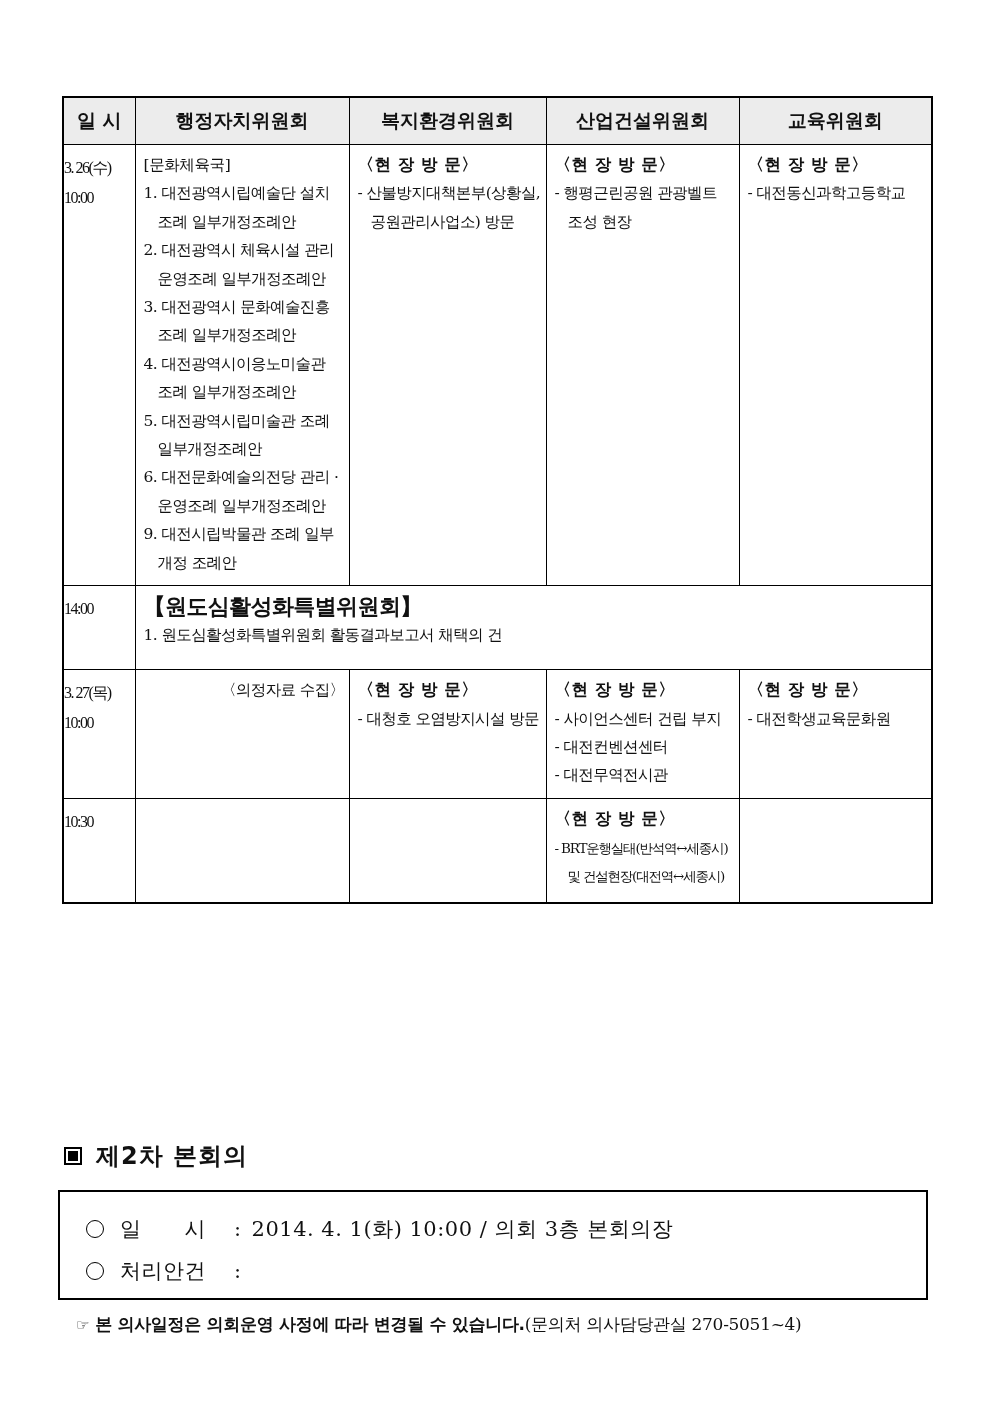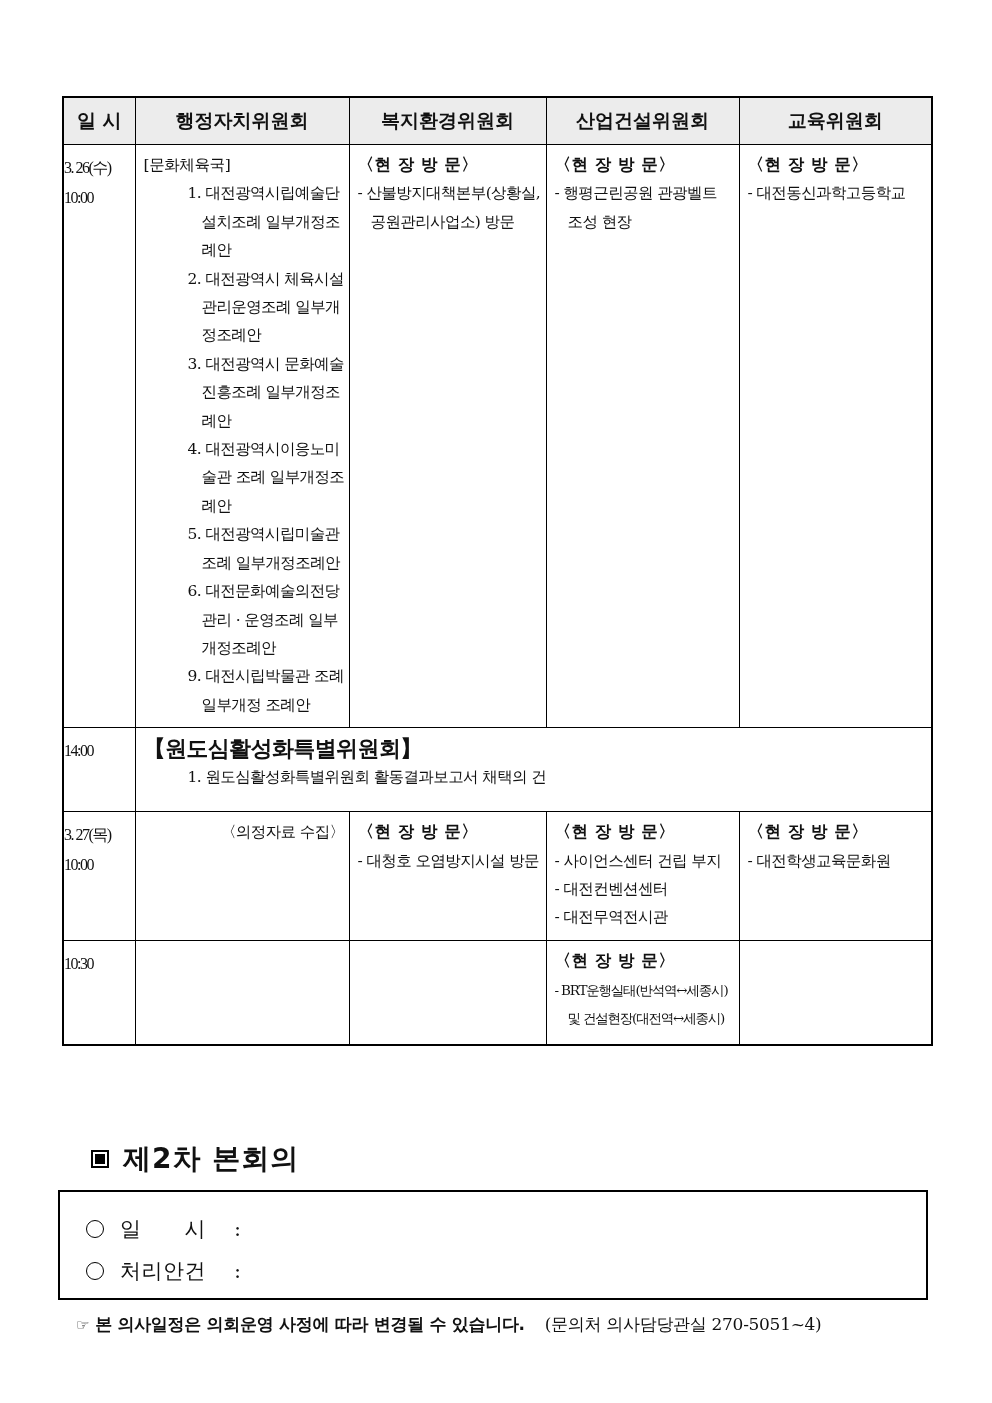--- a/index.html
+++ b/index.html
@@ -57,21 +57,20 @@
     letter-spacing: -0.4px;
   }
   .visit-title {
     font-weight: bold;
     font-size: 16.5px;
     letter-spacing: 0.5px;
   }
   .item {
     padding-left: 14px;
     text-indent: -14px;
-    margin-left: 44px;
   }
   .dash-item {
     padding-left: 13px;
     text-indent: -13px;
   }
   .brt {
     font-size: 13.5px;
     letter-spacing: -1.2px;
   }
   .center-note {
@@ -79,28 +78,27 @@
   }
   .span-title {
     font-weight: bold;
     font-size: 22px;
   }
 
   .section-title {
     position: absolute;
     left: 64px;
     top: 1140px;
-    font-size: 28px;
+    font-size: 24px;
     font-weight: bold;
     letter-spacing: 1px;
     display: flex;
     align-items: center;
     gap: 14px;
     font-family: "DejaVu Sans", sans-serif;
-    margin-left: 27px;
   }
   .sq-icon {
     width: 18px;
     height: 18px;
     border: 2px solid #000;
     box-sizing: border-box;
     display: inline-flex;
     align-items: center;
     justify-content: center;
     background: #fff;
@@ -151,21 +149,20 @@
     left: 76px;
     top: 1313px;
     font-size: 17px;
     font-weight: bold;
     font-family: "DejaVu Sans", sans-serif;
     letter-spacing: -0.3px;
   }
   .footnote .contact {
     font-weight: normal;
     font-family: "DejaVu Serif", serif;
-    margin-left: 20px;
   }
   .hand-icon {
     font-weight: normal;
     font-size: 15px;
     margin-right: 6px;
   }
 </style>
 </head>
 <body>
 
@@ -293,20 +290,21 @@
       <span></span>
     </span>
   <span>제2차 본회의</span>
 </div>
 
 <div class="info-box">
   <div class="info-row">
     <span class="circle-icon"></span>
     <span class="info-label-wide">일      시</span>
     <span class="info-sep">:</span>
+    <span>2014. 4. 1(화) 10:00 / 의회 3층 본회의장</span>
   </div>
   <div class="info-row">
     <span class="circle-icon"></span>
     <span class="info-label-wide">처리안건</span>
     <span class="info-sep">:</span>
   </div>
 </div>
 
 <div class="footnote">
   <span class="hand-icon">☞</span><span>본 의사일정은 의회운영 사정에 따라 변경될 수 있습니다.</span><span class="contact">(문의처 의사담당관실 270-5051~4)</span>

